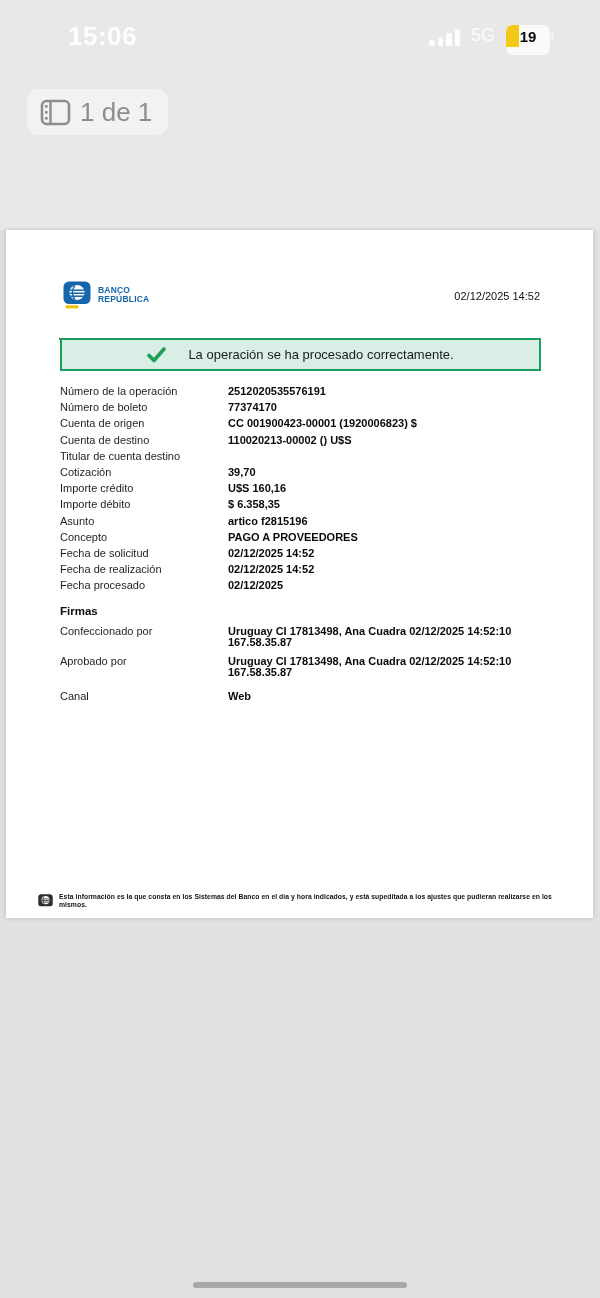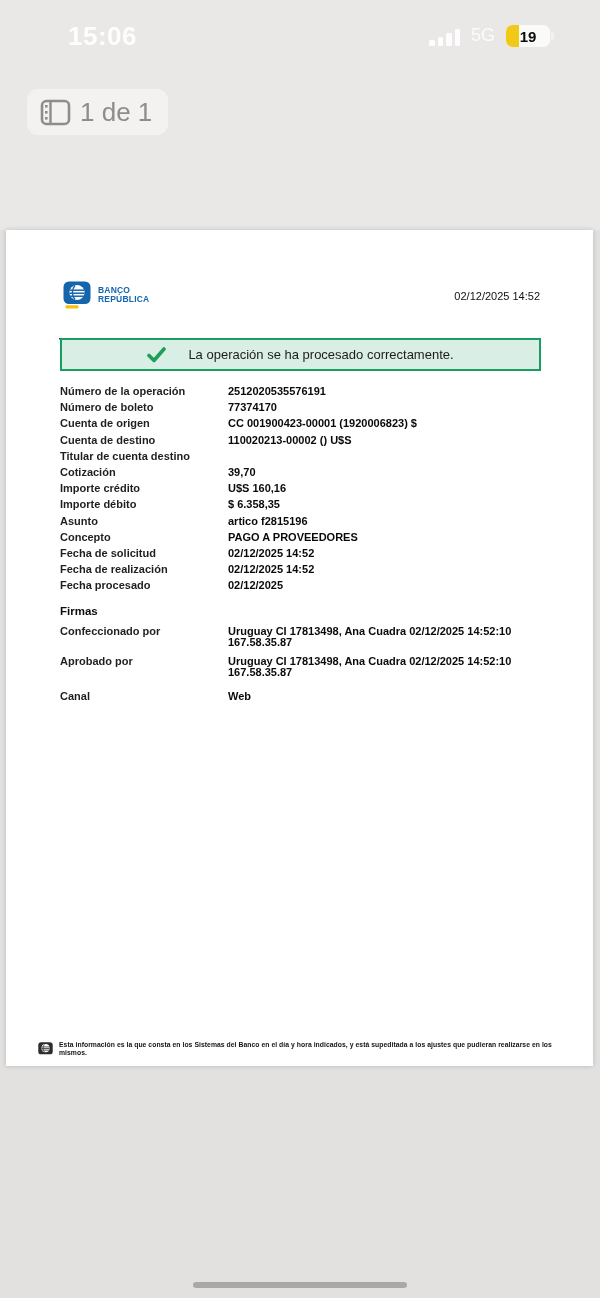--- a/index.html
+++ b/index.html
@@ -22,21 +22,21 @@
     font-size:26px; font-weight:600; color:#fdfdfd; letter-spacing:0.5px;
   }
   .signal { position:absolute; left:429px; top:29px; width:34px; height:17px; display:flex; align-items:flex-end; gap:3px; }
   .signal .bar { width:5.5px; background:#fdfdfd; border-radius:1.5px; }
   .signal .b1{height:6px;} .signal .b2{height:9px;} .signal .b3{height:13px;} .signal .b4{height:17px;}
   .net {
     position:absolute; left:471px; top:25px;
     font-size:18px; font-weight:500; color:#fbfbfa;
   }
   .battery {
-    position:absolute; left:506px; top:25px; width:44px; height:22px;
+    position:absolute; left:506px; top:25px; width:44px; height:30px;
     background:#fafaf8; border-radius:6.5px; overflow:hidden;
   }
   .battery .fill { position:absolute; left:0; top:0; width:13px; height:22px; background:#f3c918; }
   .battery .pct {
     position:absolute; left:0; top:0; width:44px; height:22px;
     display:flex; align-items:center; justify-content:center;
     font-size:15px; font-weight:700; color:#0a0a0a;
   }
   .battery-nub {
     position:absolute; left:551px; top:32px; width:3px; height:8px;
@@ -47,39 +47,39 @@
   .page-pill {
     position:absolute; left:27px; top:89px; height:46px;
     background:#f3f2f1; border-radius:11px;
     display:flex; align-items:center; gap:9px; padding:0 16px 0 13px;
     color:#8d8d8d; cursor:default;
   }
   .page-pill .label { font-size:26px; color:#8d8d8d; }
 
   
   .doc {
-    position:absolute; left:6px; top:230px; width:587px; height:836px;
+    position:absolute; left:6px; top:230px; width:587px; height:688px;
     background:#ffffff;
     box-shadow:0 0 5px rgba(0,0,0,0.18);
   }
   .logo-row { position:absolute; left:57px; top:51px; display:flex; align-items:center; gap:7px; }
   .logo-text { font-size:8.5px; font-weight:700; color:#1565ac; line-height:9px; letter-spacing:0.2px; }
   .doc-date { position:absolute; right:53px; top:60px; font-size:11px; color:#111; }
   .doc-title { position:absolute; left:53px; top:86px; font-size:12px; font-weight:700; color:#0d0d0d;margin-top:20px; }
 
   .banner {
     position:absolute; left:54px; top:108px; width:481px; height:33px;
     background:#d9eee4; border:2px solid #189e5f;
     display:flex; align-items:center; justify-content:center; gap:22px;
   }
   .banner .msg { font-size:13px; color:#1c1c1c; }
 
   .fields { position:absolute; left:54px; top:156px; width:480px; }
   .field-row { display:flex; margin-bottom:4.7px; font-size:11px; line-height:11.5px; }
-  .f-label { width:168px; flex:0 0 168px; color:#1f1f1f; font-weight:700; }
+  .f-label { width:168px; flex:0 0 168px; color:#1f1f1f; font-weight:400; }
   .f-value { flex:1; color:#0a0a0a; font-weight:700; }
 
   .sig-heading { font-size:11.5px; font-weight:700; color:#0d0d0d; margin:13px 0 9px 0; }
   .sig-rows .field-row { margin-bottom:7px; }
   .sig-rows .f-value { max-width:312px; }
   .sig-rows .field-row:last-child { margin-top:12px; }
 
   .doc-footer {
     position:absolute; left:32px; bottom:9px; width:525px;
     display:flex; align-items:center; gap:6px;

